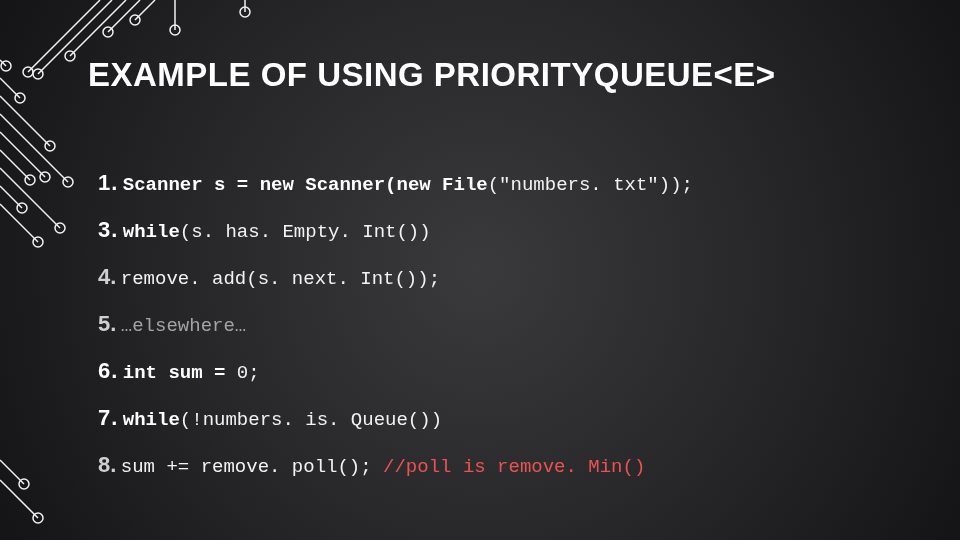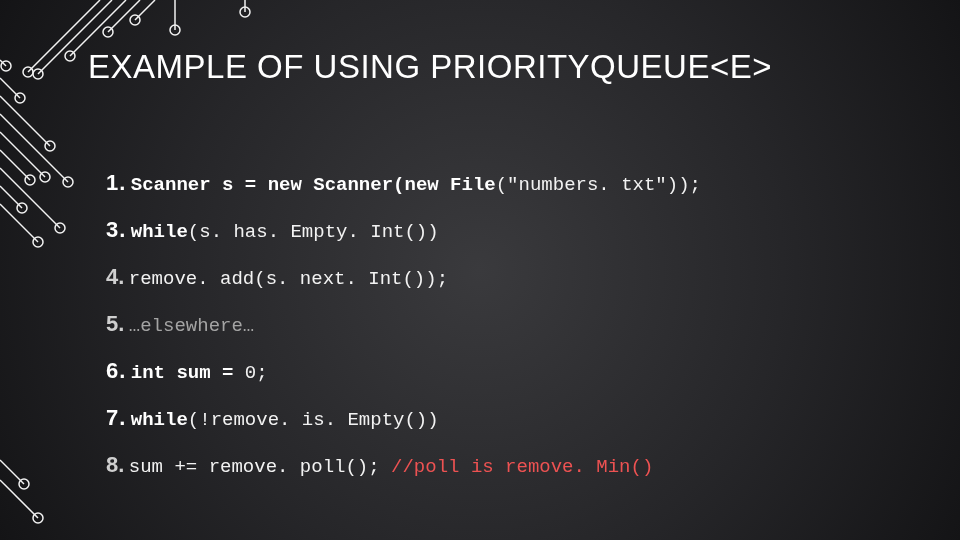--- a/index.html
+++ b/index.html
@@ -30,35 +30,35 @@
     stroke: #f2f2f2;
     stroke-width: 1.5;
   }
   svg.ornament circle {
     fill: none;
     stroke: #f2f2f2;
     stroke-width: 1.5;
   }
   .title {
     position: absolute;
-    top: 48px;
+    top: 56px;
     left: 88px;
     font-size: 33px;
     letter-spacing: 0.5px;
-    font-weight: 400;
+    font-weight: 700;
     color: #ffffff;
   }
   .code-block {
     position: absolute;
     top: 170px;
     left: 98px;
     width: 800px;
   }
   .line {
-    margin: 0 0 21px 8px;
+    margin: 0 0 21px 0;
     white-space: nowrap;
   }
   .num {
     font-family: Arial, Helvetica, sans-serif;
     font-size: 22px;
     font-weight: 700;
     color: #fff;
     letter-spacing: 1px;
   }
   .num-dim {
@@ -161,21 +161,21 @@
       <span class="tok-g">…elsewhere…</span>
     </div>
 
     <div class="line">
       <span class="num">6.</span>
       <span class="tok-b">int</span><span class="tok-b"> sum = </span><span class="tok">0;</span>
     </div>
 
     <div class="line">
       <span class="num">7.</span>
-      <span class="tok-b">while</span><span class="tok">(!remove. is. Empty())</span>
+      <span class="tok-b">while</span><span class="tok">(!numbers. is. Queue())</span>
     </div>
 
     <div class="line">
       <span class="num-dim">8.</span>
       <span class="tok"> sum += remove. poll(); </span><span class="tok-r">//poll is remove. Min()</span>
     </div>
 
   </div>
 </div>
 

